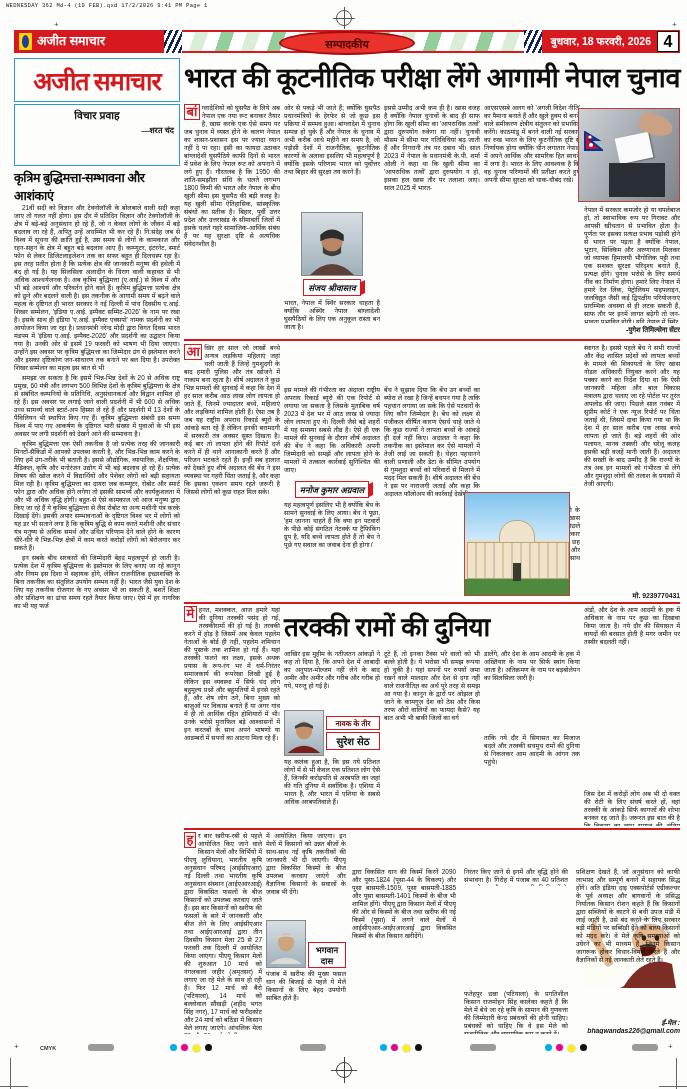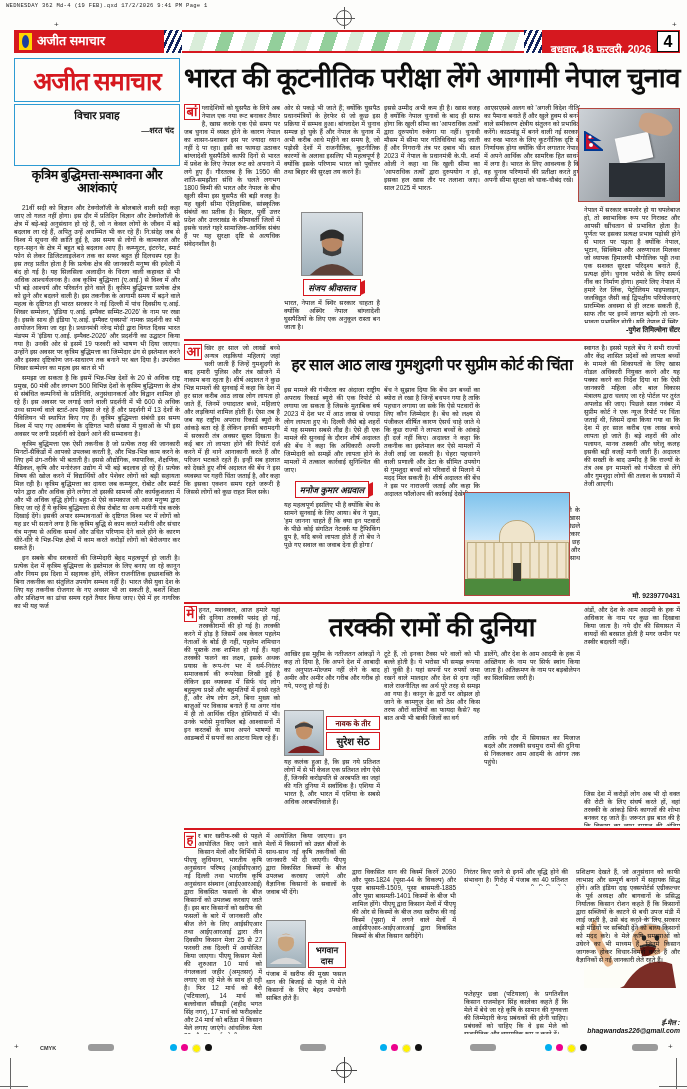--- a/index.html
+++ b/index.html
@@ -17,46 +17,46 @@
   .logo{position:absolute;left:5px;top:3px;width:13px;height:17px;background:#ffd400;display:flex;align-items:center;justify-content:center;}
   .logo i{display:block;width:7px;height:13px;background:#1b3f9e;border-radius:50%;}
   .brand{position:absolute;left:23px;top:0;height:23px;line-height:23px;color:#fff;font-weight:bold;font-size:12.5px;}
   .band{position:absolute;left:165px;right:150px;top:2px;bottom:2px;
         background:repeating-linear-gradient(90deg,#fff 0 13px,#d9edd9 13px 26px,#fff 26px 39px,#93cf9b 39px 52px);
         transform:skewX(-18deg);}
   .slash{position:absolute;top:0;bottom:0;width:18px;background:repeating-linear-gradient(115deg,#12245e 0 2.5px,#fff 2.5px 5.5px);}
   .oval{position:absolute;left:50%;top:1px;transform:translateX(-50%);width:132px;height:20px;border-radius:50%;
         background:#e8322a;border:2px solid #a50d12;box-shadow:0 0 0 1.5px #f4firstn inset;
         display:flex;align-items:center;justify-content:center;color:#4a0303;font-weight:bold;font-size:11px;}
-  .dateline{position:absolute;right:29px;top:8px;height:34px;line-height:23px;color:#fff;font-weight:bold;font-size:10.5px;}
+  .dateline{position:absolute;right:29px;top:0;height:34px;line-height:23px;color:#fff;font-weight:bold;font-size:10.5px;}
   .pagenum{position:absolute;right:1px;top:1px;bottom:1px;width:22px;background:#fff;color:#000;
            font-weight:bold;font-size:16px;display:flex;align-items:center;justify-content:center;border:1px solid #111;box-sizing:border-box;}
   
   .bt{font-size:6.4px;line-height:8px;text-align:justify;color:#141414;overflow:hidden;}
   .bt p{margin:0 0 2px 0;text-indent:8px;}
   .cols{display:flex;gap:4px;}
   .col{overflow:hidden;display:flex;flex-direction:column;}
   .dropcap{float:left;font-weight:bold;font-size:13px;line-height:14px;color:#d6181f;border:1px solid #d6181f;
            padding:0 1.5px;margin:0 2px 1px 0;background:#fff;}
   .rule-red{background:#d6181f;height:2px;}
-  .hl{font-weight:bold;color:#0d0d0d;text-align:center;letter-spacing:-0.4px;}
+  .hl{font-weight:bold;color:#0d0d0d;letter-spacing:-0.4px;}
   .authorbox{margin:3px auto;border:1.3px solid #d6181f;padding:2px 4px;text-align:center;font-weight:bold;
              font-style:italic;font-size:8.5px;position:relative;background:#fff;width:fit-content;max-width:92%;}
   .authorbox:after{content:"";position:absolute;right:-5px;top:1px;bottom:1px;width:4px;background:#d6181f;transform:skewY(-25deg);}
   .byline{font-weight:bold;font-size:6.8px;text-align:right;margin-top:2px;}
   .spacer{flex:none;}
   
   .mastbox{left:14px;top:58px;width:166px;height:44px;border:1.5px solid #2d9bd3;box-sizing:border-box;
            display:flex;align-items:center;justify-content:center;}
   .mast{color:#d6181f;font-weight:bold;font-size:25px;font-family:"Liberation Serif",serif;letter-spacing:-1px;}
   .quotebox{left:14px;top:104px;width:166px;height:62px;border:1.5px solid #2d9bd3;box-sizing:border-box;padding:3px 5px;}
   .qt{font-weight:bold;font-size:10.5px;text-align:center;margin-bottom:2px;}
   .qq{font-size:8px;line-height:10px;text-align:justify;}
   .qa{font-size:8px;font-weight:bold;text-align:right;}
-  .edhl{left:14px;top:169px;width:166px;font-size:12.5px;line-height:13px;}
+  .edhl{left:14px;top:169px;width:166px;font-size:12.5px;line-height:18px;}
   .edbody{left:14px;top:204px;width:166px;height:788px;}
   .closebox{left:14px;top:995px;width:166px;height:38px;border:2px solid #29abe2;box-sizing:border-box;
             padding:2px 4px;font-size:7.2px;line-height:9px;text-align:justify;overflow:hidden;}
   
   .fig{box-sizing:border-box;overflow:hidden;position:relative;}
   .ballot{border:1px solid #b2463f;background:linear-gradient(120deg,#cdd2d7 0%,#9aa0a6 60%,#7e848a 100%);}
   .ballot .paper{position:absolute;left:38px;top:26px;width:34px;height:26px;background:#fafafa;transform:rotate(-12deg);box-shadow:1px 1px 2px rgba(0,0,0,.4);}
   .ballot .box{position:absolute;left:30px;bottom:4px;width:56px;height:34px;background:#2a2f35;}
   .ballot .slot{position:absolute;left:36px;bottom:34px;width:44px;height:4px;background:#111;}
   .ballot .hand{position:absolute;right:6px;top:6px;width:34px;height:20px;background:#caa183;border-radius:40% 60% 60% 40%;transform:rotate(18deg);}
@@ -93,20 +93,21 @@
   <div class="abs plus" style="left:672px;top:21px;">+</div>
 
   <div class="abs headbar">
     <div class="logo">
         <i></i>
       </div>
     <div class="brand">अजीत समाचार</div>
     <div class="band"></div>
     <div class="slash" style="left:150px;"></div>
     <div class="slash" style="right:138px;"></div>
+    <div class="oval">सम्पादकीय</div>
     <div class="dateline">बुधवार, 18 फरवरी, 2026</div>
     <div class="pagenum">4</div>
   </div>
 
   <div class="abs mastbox">
     <span class="mast">अजीत समाचार</span>
   </div>
   <div class="abs quotebox">
     <div class="qt">विचार प्रवाह</div>
     <div class="qa">—शरत चंद</div>
@@ -156,21 +157,20 @@
         <circle cx="8" cy="14" r="2" fill="#fff"></circle>
     </svg>
   </div>
   <div class="abs rule-red" style="left:184px;top:339px;width:496px;"></div>
 
   <div class="abs cols" style="left:184px;top:344px;width:96px;height:256px;">
     <div class="col bt" style="width:96px;height:256px;">
       <div><span class="dropcap">आ</span><span>खिर हर साल जो लाखों बच्चे अन्यत्र लड़कियां महिलाएं जहां चली जाती हैं जिन्हें गुमशुदगी के बाद हमारी पुलिस और तंत्र खोजने में नाकाम बना रहता है। शीर्ष अदालत ने कुछ भिन्न मामलों की सुनवाई में कहा कि देश में हर साल करीब आठ लाख लोग लापता हो जाते हैं, जिनमें ज्यादातर बच्चे, महिलाएं और लड़कियां शामिल होती हैं। ऐसा तब है जब यह राष्ट्रीय अपराध रिकार्ड ब्यूरो के आंकड़े बता रहे हैं लेकिन इनकी बरामदगी में सरकारी तंत्र अक्सर सुस्त दिखता है। कई बार तो लापता होने की रिपोर्ट दर्ज करने में ही थाने आनाकानी करते हैं और परिजन भटकते रहते हैं। इन्हीं सब हालात को देखते हुए शीर्ष अदालत की बेंच ने इस व्यवस्था पर गहरी चिंता जताई है, और कहा कि इसका एक्शन समय रहते जरूरी है जिससे लोगों को कुछ राहत मिल सके।</span></div>
     </div>
   </div>
-  <div class="abs hl" style="left:284px;top:350px;width:296px;font-size:15.5px;line-height:30px;white-space:nowrap;">हर साल आठ लाख गुमशुदगी पर सुप्रीम कोर्ट की चिंता</div>
   <div class="abs cols" style="left:284px;top:386px;width:296px;height:214px;">
     <div class="col" style="width:96px;height:214px;">
       <div class="bt" style="height:92px;">इस मामले की गंभीरता का अंदाजा राष्ट्रीय अपराध रिकार्ड ब्यूरो की एक रिपोर्ट से लगाया जा सकता है जिसके मुताबिक वर्ष 2023 में देश भर में आठ लाख से ज्यादा लोग लापता हुए थे। दिल्ली जैसे बड़े शहरों में यह समस्या सबसे तीव्र है। ऐसे ही एक मामले की सुनवाई के दौरान शीर्ष अदालत की बेंच ने कहा कि अधिकारी अपनी जिम्मेदारी को समझें और लापता होने के मामलों में तत्काल कार्रवाई सुनिश्चित की जाए।</div>
       <div class="authorbox">मनोज कुमार अग्रवाल</div>
       <div class="bt" style="flex:1;">यह महत्वपूर्ण इसलिए भी है क्योंकि बेंच के सामने सुनवाई के लिए आया। बेंच ने पूछा, 'हम जानना चाहते हैं कि क्या इन पटवारों के पीछे कोई संगठित नेटवर्क या ट्रैफिकिंग ग्रुप है, यदि बच्चे लापता होते हैं तो बेंच ने पूछे गए सवाल का जवाब देना ही होगा।'</div>
     </div>
     <div class="col bt" style="width:96px;height:214px;">बेंच ने सुझाव दिया कि बेंच उन बच्चों का ब्योरा ले रखा है जिन्हें बचपन गया है ताकि पहचान लगाया जा सके कि ऐसे पटवारों के लिए कौन जिम्मेदार है। बेंच को लक्ष्य से पंजीकल शीर्षित कारण ऐसर्च चाहे जाते थे कि कुछ राज्यों ने लापता बच्चों के आंकड़े ही दर्ज नहीं किए। अदालत ने कहा कि तकनीक का इस्तेमाल कर ऐसे मामलों में तेजी लाई जा सकती है। चेहरा पहचानने वाली प्रणाली और डेटा के सीमित उपयोग से गुमशुदा बच्चों को परिवारों से मिलाने में मदद मिल सकती है। शीर्ष अदालत की बेंच ने इस पर नाराजगी जताई और कहा कि अदालत फॉलोअप की कार्रवाई देखेगी।</div>
     <div class="col" style="width:96px;height:214px;">
       <div class="spacer" style="height:120px;"></div>
       <div class="bt" style="flex:1;">करने में अफसर तालमेल जमा करने के लिए बेहद सुस्त हैं, मंत्रालय में एक खास अधिकारी नियुक्त करें। दरअसल पिछले वर्ष दिसंबर में शीर्ष अदालत ने केंद्र सरकार को लापता बच्चों के सिलसिले में छह राज्यों के राष्ट्रीय आंकड़े अलग करने और ऐसे आंकड़ों के संकलन में राज्यों के साथ आकर काम करने का निर्देश दिया था।</div>

